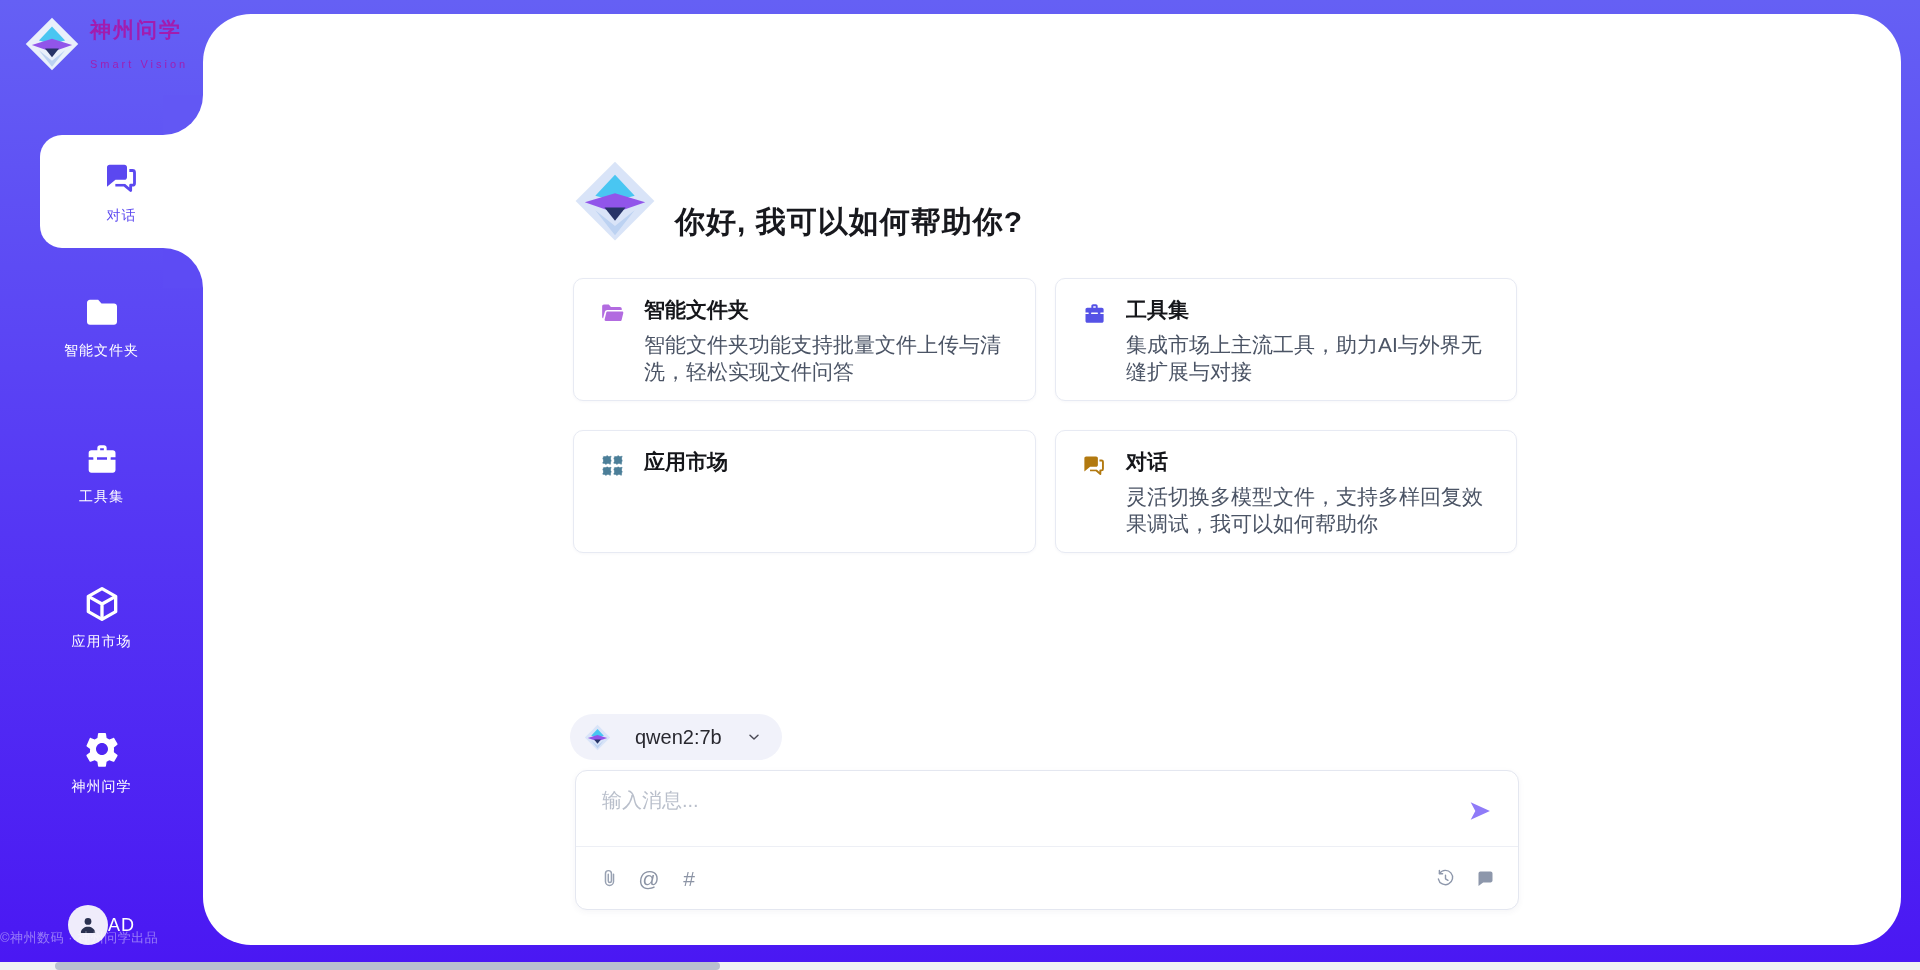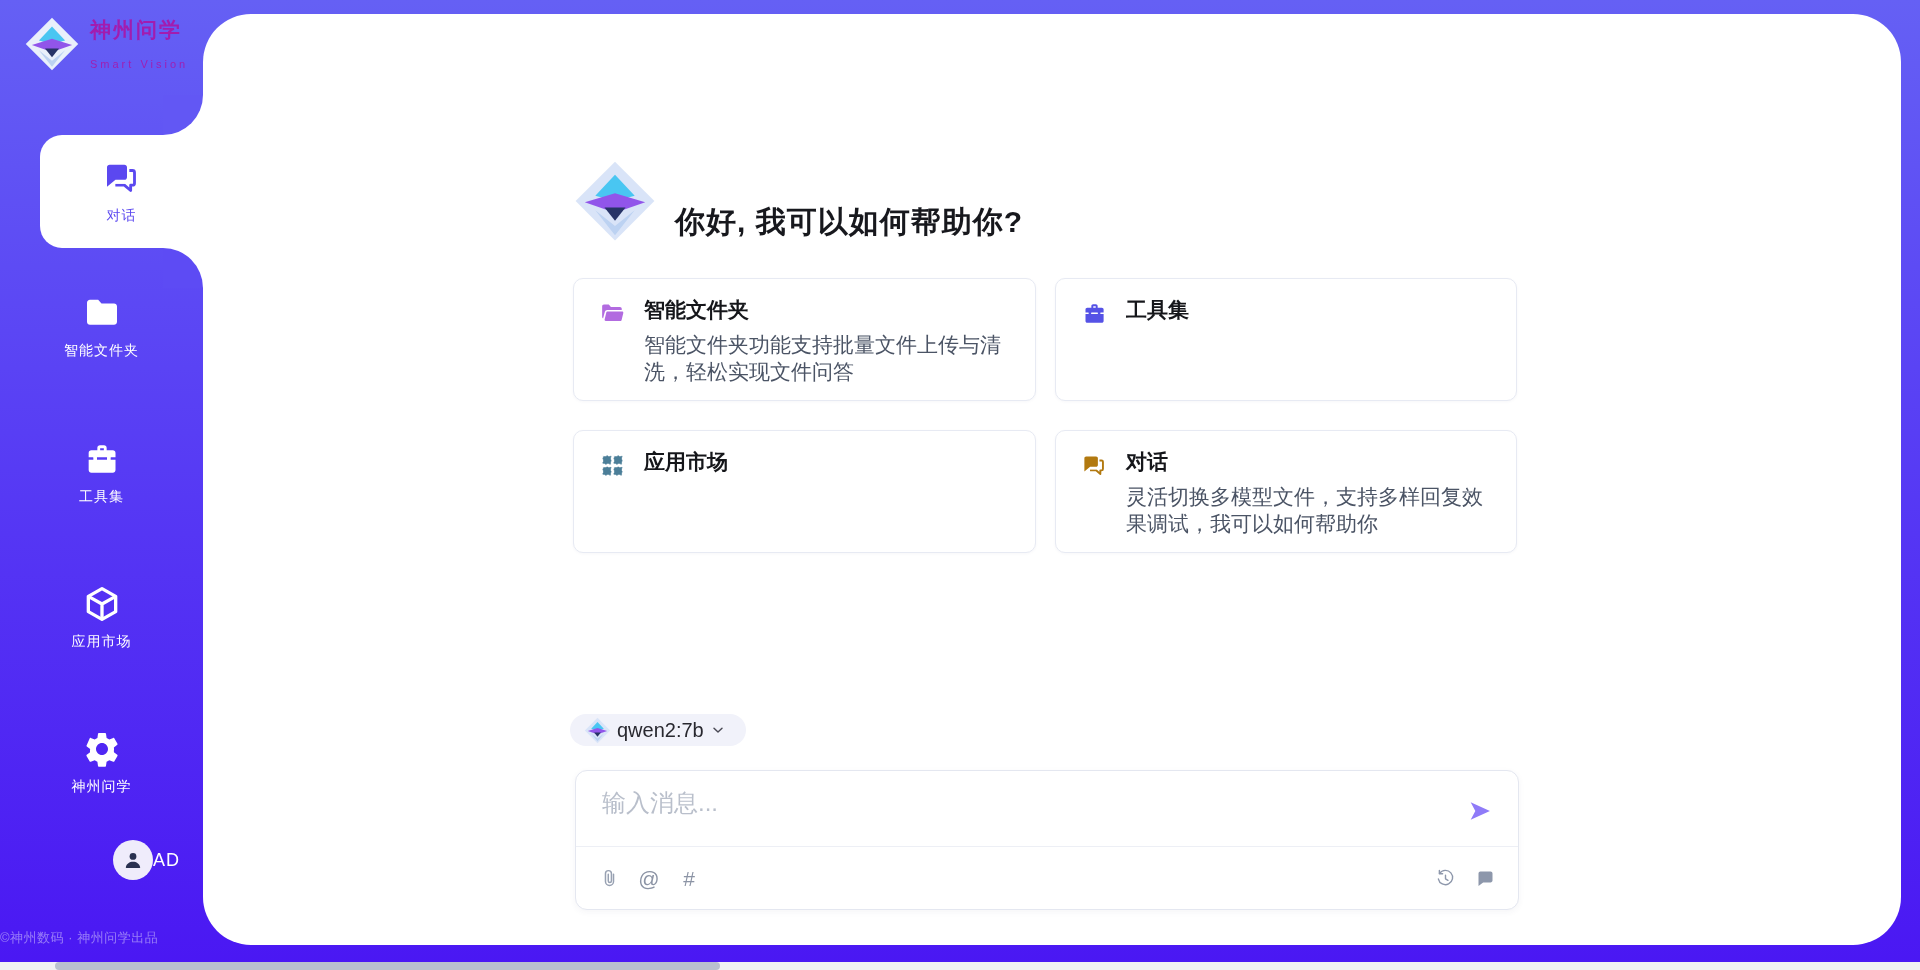--- a/index.html
+++ b/index.html
@@ -33,21 +33,21 @@
 
   .nav-item{
     position:absolute;left:0;width:203px;height:88px;
     display:flex;flex-direction:column;align-items:center;justify-content:flex-start;gap:9px;
     color:#fff;cursor:pointer;
   }
   .nav-item svg,.nav-tab-active svg{width:40px;height:40px;flex:none;}
   .nav-label{font-size:14px;letter-spacing:1px;}
   .nav-folder{top:293px;} .nav-toolbox{top:439px;} .nav-market{top:584px;} .nav-settings{top:729px;}
 
-  .user-row{position:absolute;left:0;top:840px;width:203px;display:flex;align-items:center;justify-content:center;cursor:pointer;padding-left:45px;}
+  .user-row{position:absolute;left:0;top:905px;width:203px;display:flex;align-items:center;justify-content:center;cursor:pointer;}
   .avatar{width:40px;height:40px;border-radius:50%;background:#efecfb;display:flex;align-items:center;justify-content:center;}
   .avatar svg{width:24px;height:24px;color:#2a3150;}
   .user-name{color:#fff;font-size:18px;letter-spacing:1px;}
   .side-footer{position:absolute;left:0;bottom:23px;width:203px;text-align:left;color:rgba(255,255,255,.42);font-size:13px;letter-spacing:.5px;}
 
   
   .main-panel{
     position:absolute;left:203px;top:14px;width:1698px;height:931px;
     background:#fff;border-radius:48px;z-index:1;
   }
@@ -60,36 +60,36 @@
   .card{
     position:relative;background:#fff;border:1px solid #e7eaf3;border-radius:10px;
     box-shadow:0 1px 3px rgba(40,40,90,.04);cursor:pointer;
   }
   .card-icon{position:absolute;left:25px;top:21px;width:27px;height:27px;}
   .card-icon svg{width:27px;height:27px;}
   .card-title{position:absolute;left:70px;top:17px;font-size:21px;font-weight:bold;color:#15161a;}
   .card-desc{position:absolute;left:70px;top:52px;right:22px;font-size:21px;line-height:27px;color:#4b5465;}
 
   .model-pill{
-    position:absolute;left:367px;top:700px;height:32px;padding:0 20px 0 14px;
-    background:#f1f2fa;border-radius:24px;display:inline-flex;align-items:center;gap:6px;cursor:pointer;
+    position:absolute;left:367px;top:700px;height:46px;padding:0 20px 0 14px;
+    background:#f1f2fa;border-radius:24px;display:inline-flex;align-items:center;gap:24px;cursor:pointer;
   }
   .model-pill svg.mini-diamond{width:27px;height:27px;}
   .model-name{font-size:20px;color:#28282f;}
   .model-pill .chev{width:16px;height:16px;color:#4a4a55;}
 
   .composer{
     position:absolute;left:372px;top:756px;width:942px;height:138px;
     background:#fff;border:1px solid #e4e7f0;border-radius:12px;
     box-shadow:0 2px 6px rgba(50,50,100,.05);
   }
   .composer textarea{
     position:absolute;left:24px;top:14px;width:840px;height:52px;
     border:none;outline:none;resize:none;font-family:"Liberation Sans",sans-serif;
-    font-size:24px;color:#333;background:transparent;
+    font-size:20px;color:#333;background:transparent;
   }
   .composer textarea::placeholder{color:#b9bfcb;}
   .send-btn{position:absolute;right:24px;top:26px;width:28px;height:28px;color:#8f7bf8;cursor:pointer;}
   .send-btn svg{width:28px;height:28px;}
   .composer-bar{
     position:absolute;left:0;right:0;top:75px;bottom:0;border-top:1px solid #edeff5;
     display:flex;align-items:center;padding:0 22px;gap:18px;color:#98a1b2;
   }
   .composer-bar .tool{width:22px;height:22px;display:flex;align-items:center;justify-content:center;cursor:pointer;}
   .composer-bar .tool svg{width:21px;height:21px;}
@@ -207,20 +207,21 @@
       <div class="card">
         <span class="card-icon" style="color: rgb(85, 82, 230);">
           <svg viewBox="0 0 24 24" fill="currentColor">
             <path d="M9.2 6.8V5.4c0-.9.7-1.6 1.6-1.6h2.4c.9 0 1.6.7 1.6 1.6v1.4h3.7c.9 0 1.6.7 1.6 1.6V11H4V8.4c0-.9.7-1.6 1.6-1.6h3.6zm1.7 0h2.2V5.5h-2.2v1.3z"></path>
             <path d="M4 12.4h16.1v6.2c0 .9-.7 1.6-1.6 1.6H5.6c-.9 0-1.6-.7-1.6-1.6v-6.2z"></path>
             <rect x="6.8" y="10.4" width="2.2" height="2.9" rx=".5"></rect>
             <rect x="15" y="10.4" width="2.2" height="2.9" rx=".5"></rect>
           </svg>
         </span>
         <div class="card-title">工具集</div>
+        <div class="card-desc">集成市场上主流工具，助力AI与外界无缝扩展与对接</div>
       </div>
 
       <div class="card">
         <span class="card-icon" style="color: rgb(75, 126, 152);">
           <svg viewBox="0 0 24 24" fill="currentColor" stroke="#fff" stroke-width="1" stroke-dasharray="2.4 1.4">
             <rect x="3.2" y="3.2" width="7.8" height="7.8" rx="1"></rect>
             <rect x="13" y="3.2" width="7.8" height="7.8" rx="1"></rect>
             <rect x="3.2" y="13" width="7.8" height="7.8" rx="1"></rect>
             <rect x="13" y="13" width="7.8" height="7.8" rx="1"></rect>
           </svg>

